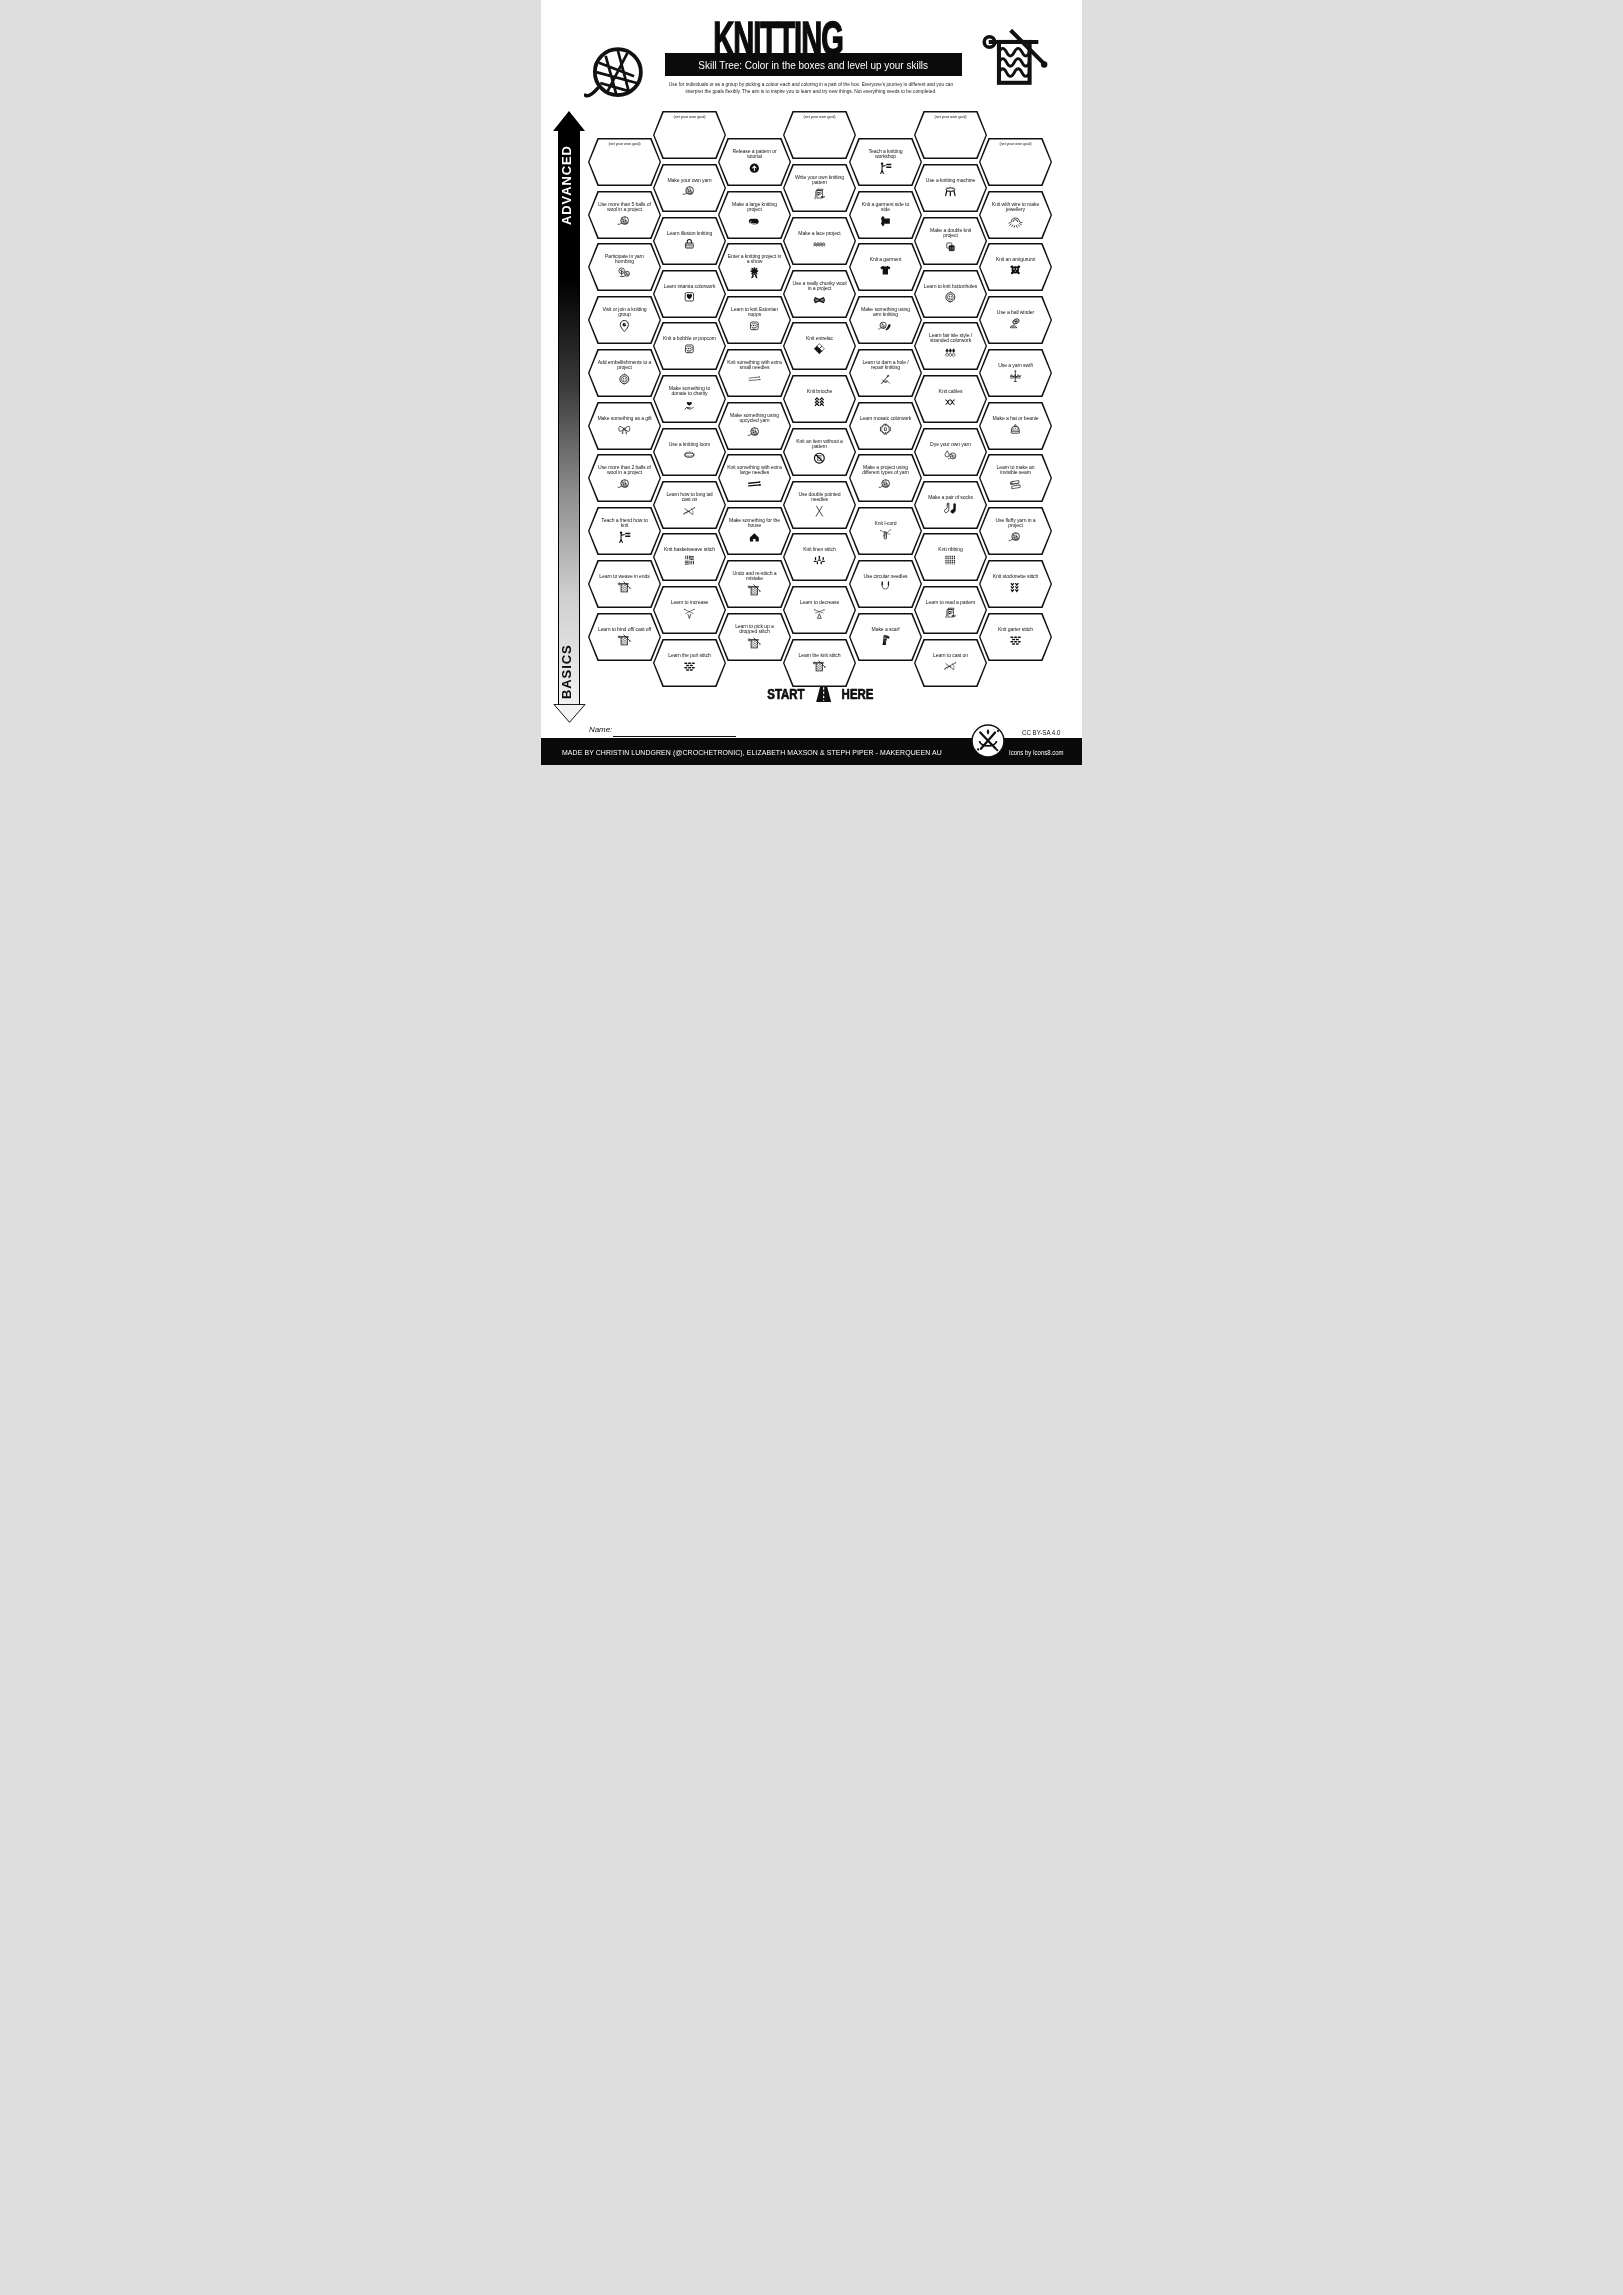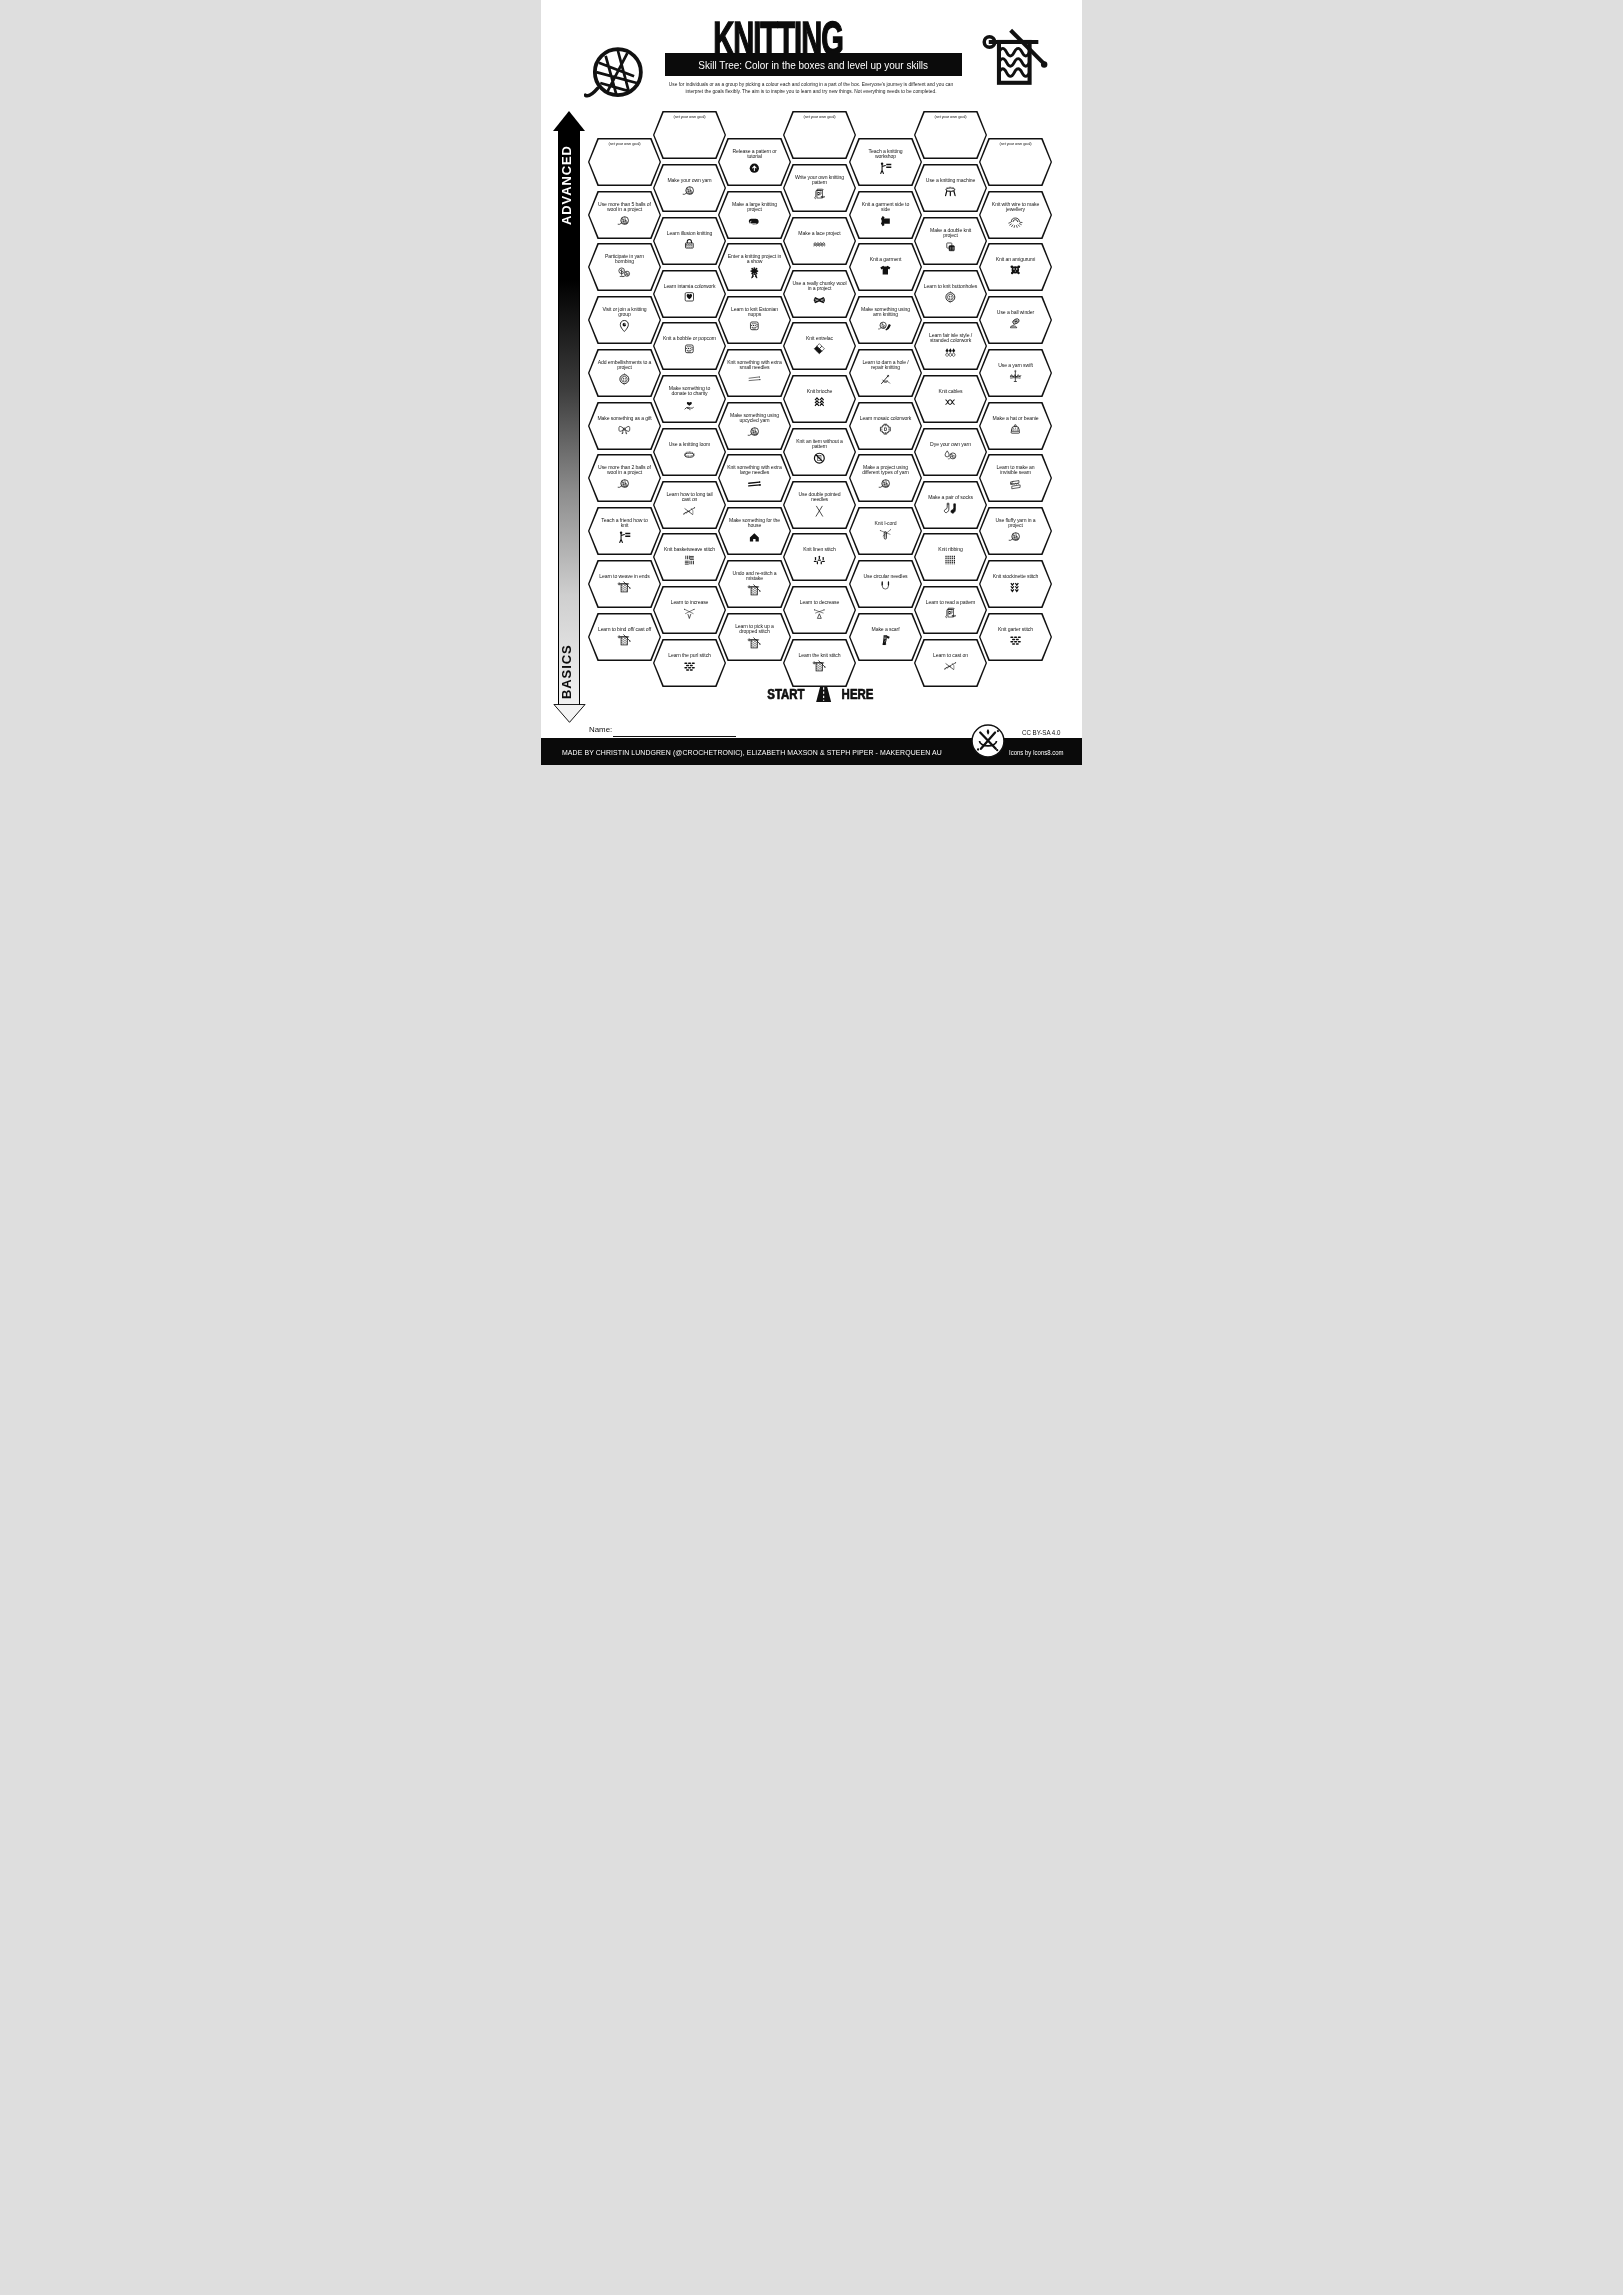--- a/index.html
+++ b/index.html
@@ -36,21 +36,21 @@
   .hex-label{font-size:5.1px;line-height:1.12;letter-spacing:-0.1px;color:#151515;}
   .hex.goal .hex-inner{justify-content:flex-start;padding-top:2.8px;}
   .hex.goal .hex-label{font-size:4px;color:#222;}
   .hex-icon{flex:0 0 auto;}
   .hex-icon svg{width:16.7px;height:14.3px;display:block;}
 
   
   .start-row{position:absolute;top:684px;left:279px;transform:translateX(-50%);display:flex;align-items:center;gap:4.2px;text-align:center;}
   .start-word{font-size:14.3px;font-weight:bold;transform:scaleX(.8);-webkit-text-stroke:0.7px #0b0b0b;white-space:nowrap;}
   .road-icon svg{width:20px;height:20px;display:block;}
-  .name-label{position:absolute;left:48px;top:725px;font-size:7.9px;color:#111;}
+  .name-label{position:absolute;left:48px;top:725px;font-size:7.9px;color:#111;font-style:italic;}
   .name-line{position:absolute;left:72px;top:726px;width:123px;height:10.2px;border-bottom:1.2px solid #111;}
   .license{position:absolute;left:481px;top:729px;font-size:6.7px;transform:scaleX(.92);transform-origin:left;white-space:nowrap;}
   .logo{position:absolute;left:430px;top:724px;width:34px;height:34px;z-index:3;}
   .logo svg{width:100%;height:100%;}
   .footer{position:absolute;left:0;bottom:0;width:100%;height:27px;background:#0a0a0a;color:#fff;text-decoration:underline;}
   .credit{position:absolute;left:21px;top:50%;transform:translateY(-50%) scaleX(.88);transform-origin:left center;font-size:7.9px;white-space:nowrap;letter-spacing:0.1px;}
   .icons-credit{position:absolute;left:468px;top:50%;transform:translateY(-50%) scaleX(.92);transform-origin:left center;font-size:6.5px;white-space:nowrap;}
 </style>
 </head>
 <body>

